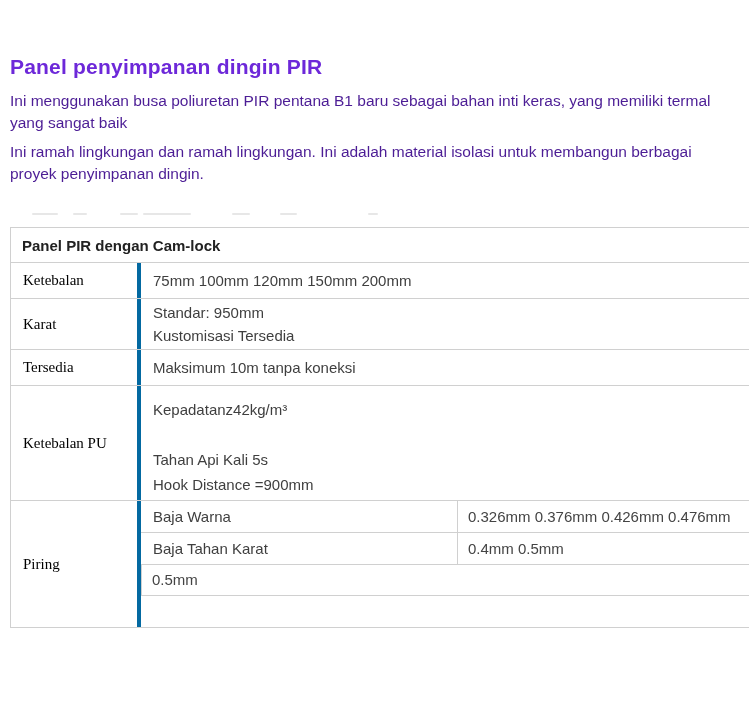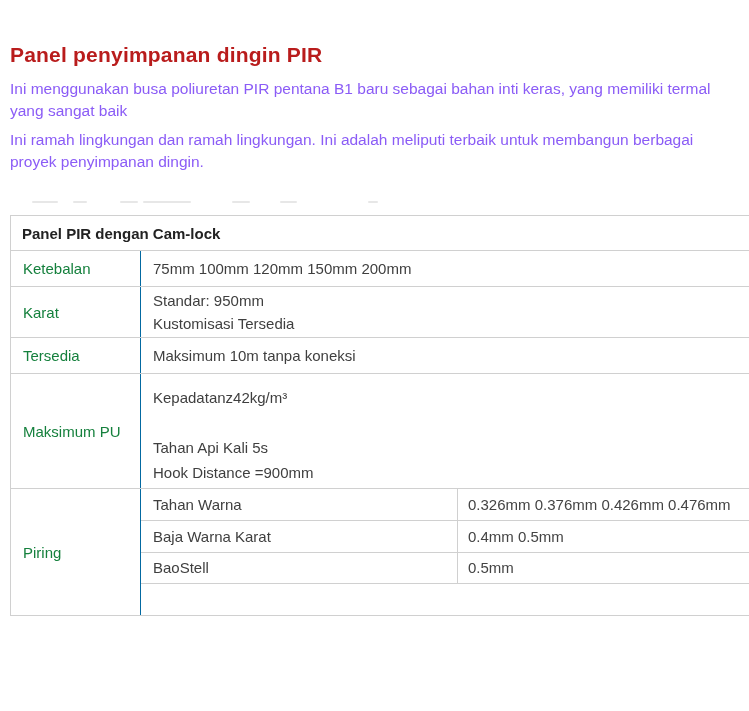--- a/index.html
+++ b/index.html
@@ -3,46 +3,46 @@
 <meta charset="utf-8">
 <style>
   html,body{margin:0;padding:0;background:#ffffff;}
   body{
     width:749px;height:711px;overflow:hidden;
     font-family:"Liberation Sans","DejaVu Sans",sans-serif;
     color:#3d3d3d;position:relative;
   }
   .content{padding:38px 8px 0 10px;}
   h1.page-title{
-    margin:4px 0 10px 0;font-size:21px;line-height:26px;
-    font-weight:700;color:#b91c1c;letter-spacing:0.2px;
+    margin:16px 0 10px 0;font-size:21px;line-height:26px;
+    font-weight:700;color:#6d28d9;letter-spacing:0.2px;
   }
   p.desc{
-    margin:7px 0;font-size:15.5px;line-height:22px;color:#8b5cf6;
+    margin:7px 0;font-size:15.5px;line-height:22px;color:#4c1d95;
     max-width:734px;
   }
   
   .artifacts{position:relative;height:2px;margin-top:28px;}
   .artifacts .dash{
     position:absolute;top:0;height:2px;background:#e7e7e7;border-radius:1px;
   }
   
   .spec-table{
     margin:12px 0 0 0;width:744px;box-sizing:border-box;
     border:1px solid #d0d0d0;font-size:15px;color:#3f3f3f;
   }
   .t-header{
     height:34px;display:flex;align-items:center;padding-left:11px;
     font-weight:700;color:#222222;font-size:15px;
   }
   .t-row{display:flex;border-top:1px solid #d0d0d0;}
   .t-label{
     width:130px;min-width:130px;box-sizing:border-box;
-    border-right:1px solid #0369a1;
-    display:flex;align-items:center;padding-left:12px;color:#15803d;
+    border-right:4px solid #0369a1;
+    display:flex;align-items:center;padding-left:12px;color:#000000;font-family:Liberation Serif, serif;
   }
   .t-value{
     flex:1;display:flex;flex-direction:column;justify-content:center;
     padding-left:12px;box-sizing:border-box;
   }
   .t-value .line{min-height:23px;line-height:23px;}
   .r-ketebalan{height:35px;}
   .r-lebar{height:50px;}
   .r-panjang{height:35px;}
   .r-parameter{height:114px;}
@@ -62,21 +62,21 @@
   }
 </style>
 </head>
 <body>
 
 <div class="content">
 
   <h1 class="page-title">Panel penyimpanan dingin PIR</h1>
 
   <p class="desc">Ini menggunakan busa poliuretan PIR pentana B1 baru sebagai bahan inti keras, yang memiliki termal yang sangat baik</p>
-  <p class="desc">Ini ramah lingkungan dan ramah lingkungan. Ini adalah meliputi terbaik untuk membangun berbagai proyek penyimpanan dingin.</p>
+  <p class="desc">Ini ramah lingkungan dan ramah lingkungan. Ini adalah material isolasi untuk membangun berbagai proyek penyimpanan dingin.</p>
 
   <div class="artifacts">
     <div class="dash" style="left:22px;width:26px;"></div>
     <div class="dash" style="left:63px;width:14px;"></div>
     <div class="dash" style="left:110px;width:18px;"></div>
     <div class="dash" style="left:133px;width:48px;"></div>
     <div class="dash" style="left:222px;width:18px;"></div>
     <div class="dash" style="left:270px;width:17px;"></div>
     <div class="dash" style="left:358px;width:10px;"></div>
   </div>
@@ -101,42 +101,41 @@
     </div>
 
     <div class="t-row r-panjang">
       <div class="t-label">Tersedia</div>
       <div class="t-value">
         <div class="line">Maksimum 10m tanpa koneksi</div>
       </div>
     </div>
 
     <div class="t-row r-parameter">
-      <div class="t-label">Maksimum PU</div>
+      <div class="t-label">Ketebalan PU</div>
       <div class="t-value">
         <div class="line">Kepadatanz42kg/m³</div>
         <div class="line"></div>
         <div class="line">Tahan Api Kali 5s</div>
         <div class="line">Hook Distance =900mm</div>
       </div>
     </div>
 
     <div class="t-row r-piring">
       <div class="t-label">Piring</div>
       <div class="sub-table">
         <div class="sub-row">
-          <div class="sub-name">Tahan Warna</div>
+          <div class="sub-name">Baja Warna</div>
           <div class="sub-value">0.326mm 0.376mm 0.426mm 0.476mm</div>
         </div>
         <div class="sub-row">
-          <div class="sub-name">Baja Warna Karat</div>
+          <div class="sub-name">Baja Tahan Karat</div>
           <div class="sub-value">0.4mm 0.5mm</div>
         </div>
         <div class="sub-row">
-          <div class="sub-name">BaoStell</div>
           <div class="sub-value">0.5mm</div>
         </div>
         <div class="sub-row">
           
           
         </div>
       </div>
     </div>
 
   </div>

